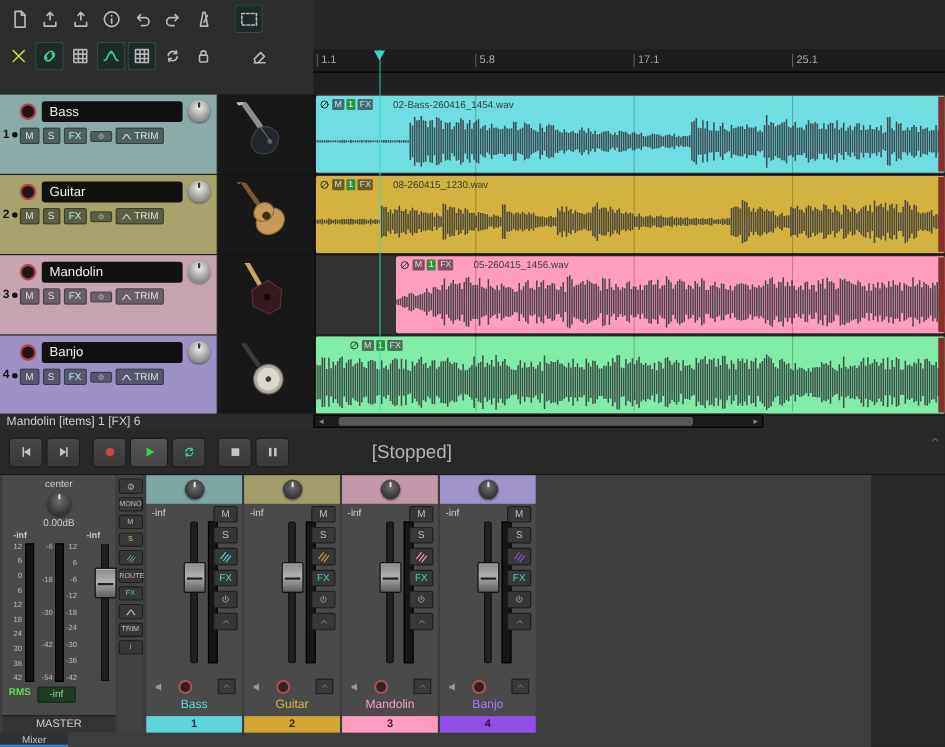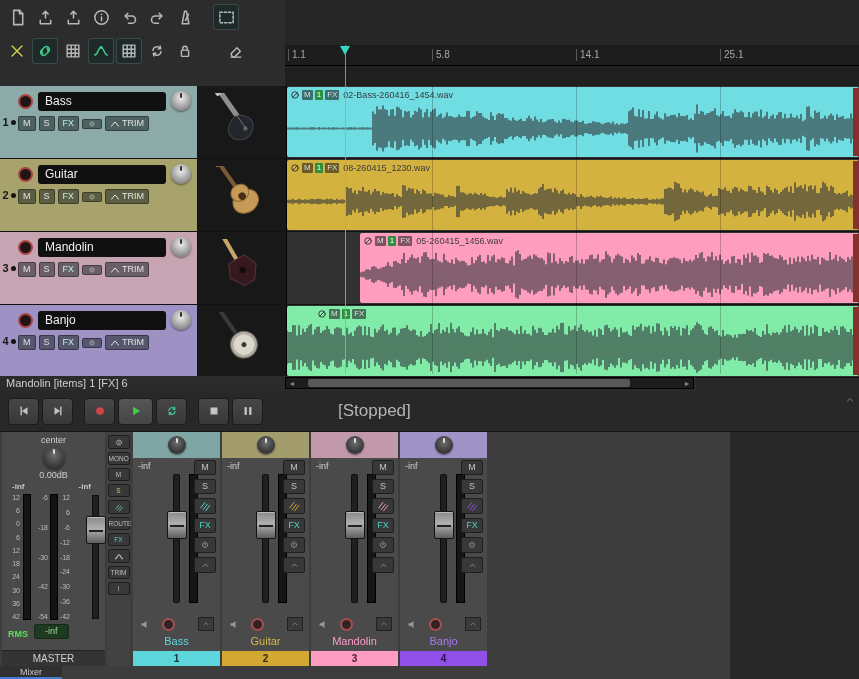--- a/index.html
+++ b/index.html
@@ -55,21 +55,21 @@
   .icell{width:88px;background:#181818;border-right:1px solid #000;display:flex;align-items:center;justify-content:center}
 
   .lane{flex:1;position:relative;background:#323232;overflow:hidden}
   .item{position:absolute;top:1px;bottom:1px;left:0;right:0;background:var(--item);border-radius:2px}
   .item.m-item{left:73px}
   .item-head{position:absolute;left:0;right:0;top:0;height:13px;display:flex;align-items:center;gap:2px;padding:1px 3px;z-index:3}
   .item-head.shift{padding-left:30px}
   .ibox{background:rgba(20,20,20,.55);color:#ddd;font-size:8px;line-height:10px;padding:0 2px;border-radius:1px}
   .ibox.grp{background:#2e8f3e;color:#fff}
   .iphase{width:10px;height:10px;color:#333;stroke-width:1.8}
-  .ifile{font-size:9px;color:#3c3c3c;margin-left:2px;white-space:nowrap}
+  .ifile{font-size:9px;color:#3c3c3c;margin-left:16px;white-space:nowrap}
   .wave{position:absolute;left:0;right:0;top:13px;bottom:0;width:100%;height:calc(100% - 13px)}
   .wave path{stroke:#31363b;stroke-opacity:.85;stroke-width:1.4}
   .redge{position:absolute;right:0;top:2px;bottom:2px;width:6px;background:#84302c;z-index:4}
   .gline{position:absolute;top:0;bottom:2px;width:1px;background:rgba(0,0,0,.22);z-index:4}
   .playhead{position:absolute;left:345px;top:0;bottom:2px;width:1px;background:rgba(53,216,197,.85);z-index:6}
 
   
   .statusrow{position:absolute;left:0;top:376px;width:696px;height:15px;background:#2b2b2b}
   .status-text{position:absolute;left:6px;top:1px;font-size:11px;color:#cfcfcf}
   .hscroll{position:absolute;left:285px;top:1px;right:2px;height:12px;background:#1c1c1c;border:1px solid #000;box-sizing:border-box}
@@ -82,21 +82,21 @@
   .tp-btn .tic{width:14px;height:14px}
   .tp-btn.b-rec{color:#cf4545;margin-left:8px}
   .tp-btn.b-play{color:#3fd048;background:linear-gradient(#565656,#454545);width:33px}
   .tp-btn.b-rep{color:#3fcf9f}
   .tp-btn.b-stop{margin-left:8px}
   .tp-time{margin-left:14px;font-size:26px;color:#9a9a9a;letter-spacing:1px}
   .tp-state{margin-left:72px;font-size:17px;color:#b4b4b4}
   .tp-caret{position:absolute;right:3px;top:4px;color:#909090;width:12px;height:10px}
 
   
-  .mixer{position:absolute;left:0;top:432px;width:730px;height:247px;background:#3d3d3d}
+  .mixer{position:absolute;left:0;top:432px;width:792px;height:247px;background:#3d3d3d}
   .mstrips{position:absolute;left:133px;top:0;display:flex;gap:2px}
   .strip{width:87px;height:234px;background:#4a4a4a;display:flex;flex-direction:column;position:relative}
   .s1{--head:#7fa6a4;--name:#5fd8dc;--num:#5cd6da;--ntx:#0e3336}
   .s2{--head:#a39d6e;--name:#d8b848;--num:#d2a832;--ntx:#33270a}
   .s3{--head:#c299ab;--name:#ff9ccc;--num:#ff9cc2;--ntx:#471a2c}
   .s4{--head:#a093c8;--name:#a87af0;--num:#9050e8;--ntx:#26104d}
   .strip-head{height:26px;background:var(--head);display:flex;align-items:center;justify-content:center}
   .knob.dark{width:18px;height:18px;background:radial-gradient(circle at 50% 38%,#6f6f6f,#3a3a3a 62%,#242424)}
   .knob.dark::after{background:#ddd}
   .strip-body{flex:1;position:relative}
@@ -129,21 +129,21 @@
   .mcol{position:absolute;top:0;bottom:0;width:16px;font-size:7px;color:#bdbdbd;text-align:right;display:flex;flex-direction:column;justify-content:space-between;padding:1px 0}
   .mcol .li{line-height:7px}
   .mcol.c1{left:2px}
   .mcol.c2{left:30px}
   .mcol.c3{left:52px}
   .mbar{position:absolute;top:1px;bottom:1px;width:6px;background:#141414;border:1px solid #000}
   .mbar.b1{left:21px}
   .mbar.b2{left:48px}
   .m-fader{position:absolute;right:6px;top:2px;bottom:2px;width:5px;background:#202020;border:1px solid #0e0e0e}
   .m-fader .fhandle{top:16%}
-  .m-rms{display:flex;align-items:flex-end;gap:6px;padding:3px 6px 0}
+  .m-rms{display:flex;align-items:flex-start;gap:6px;padding:3px 6px 0}
   .rms-lbl{font-size:9px;color:#58e058;font-weight:bold}
   .rms-val{background:#1e3b22;color:#9ad29a;font-size:9px;padding:0 10px;line-height:13px;border-radius:2px;border:1px solid #142a16}
   .m-name{position:absolute;left:0;right:0;bottom:0;height:15px;background:#343434;border-top:1px solid #222;text-align:center;font-size:10px;color:#cfcfcf;line-height:15px}
 
   .mrail{position:absolute;left:107px;top:0;width:23px;height:234px;background:#424242;display:flex;flex-direction:column;align-items:center;gap:3px;padding-top:3px;box-sizing:border-box}
   .rbtn{width:20px;text-align:center;background:#383838;border:1px solid #1e1e1e;border-radius:2px;color:#bdbdbd;font-size:6.5px;line-height:11px}
   .rbtn.fx{color:#4ad0c0}
   .rbtn.solo{color:#cfc36a}
   .rbtn.icb{height:12px;display:flex;align-items:center;justify-content:center}
   .rbtn.icb svg{width:10px;height:9px}
@@ -350,21 +350,21 @@
             </svg>
           </div>
         <div style="width:30px"></div>
       </div>
     </div>
 
     <div class="ruler">
       <div class="beats">
         <span class="rlabel" style="left:3px">1.1</span>
         <span class="rlabel" style="left:147px">5.8</span>
-        <span class="rlabel" style="left:291px">14.1</span>
+        <span class="rlabel" style="left:291px">17.1</span>
         <span class="rlabel" style="left:435px">25.1</span>
         <div class="ph-tri"></div>
       </div>
       <div class="ph-rline"></div>
     </div>
   </div>
 
   <div class="main">
 
     <div class="trackrow t1">

